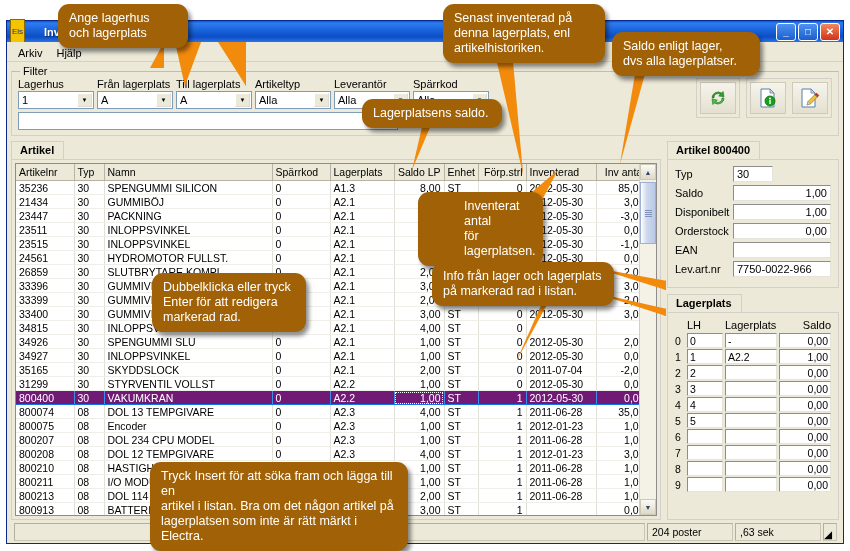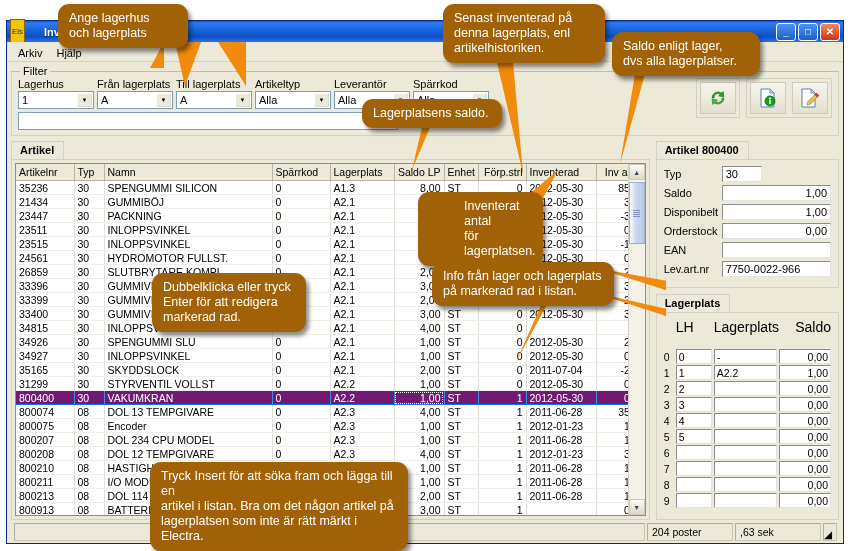--- a/index.html
+++ b/index.html
@@ -284,21 +284,21 @@
     box-sizing: border-box;
     font-size: 11px; color: #000;
     display: flex; align-items: center;
     padding: 0 3px;
   }
   .field-box.r { justify-content: flex-end; }
   .field-box.small { flex: 0 0 40px; }
 
   
   .lp-panel { margin-top: 0; padding: 6px 7px 7px 7px; flex: 1 1 auto; }
-  .lp-head { display: flex; font-size: 14px; color: #000; margin-bottom: 14px; padding-left: 12px;}
+  .lp-head { display: flex; font-size: 11px; color: #000; margin-bottom: 2px; padding-left: 12px;}
   .lp-h-lh { width: 38px; }
   .lp-h-lp { flex: 1 1 auto; }
   .lp-h-saldo { width: 52px; text-align: right; }
   .lp-row { display: flex; align-items: center; margin-bottom: 1px; }
   .lp-idx { width: 12px; font-size: 10.5px; color: #000; }
   .lp-cell {
     height: 15px; border: 1px solid #8d8d8d;
     border-right-color:#e6e4da; border-bottom-color:#e6e4da;
     background: #fff; box-sizing: border-box;
     font-size: 10.5px; color: #000;

